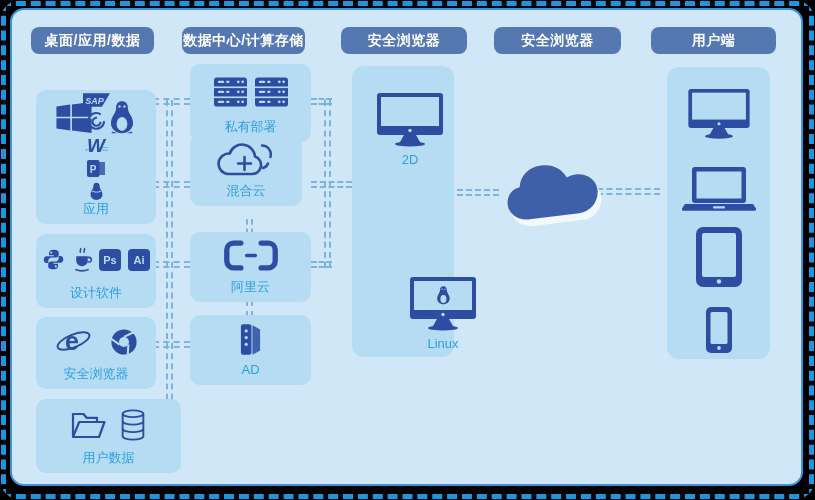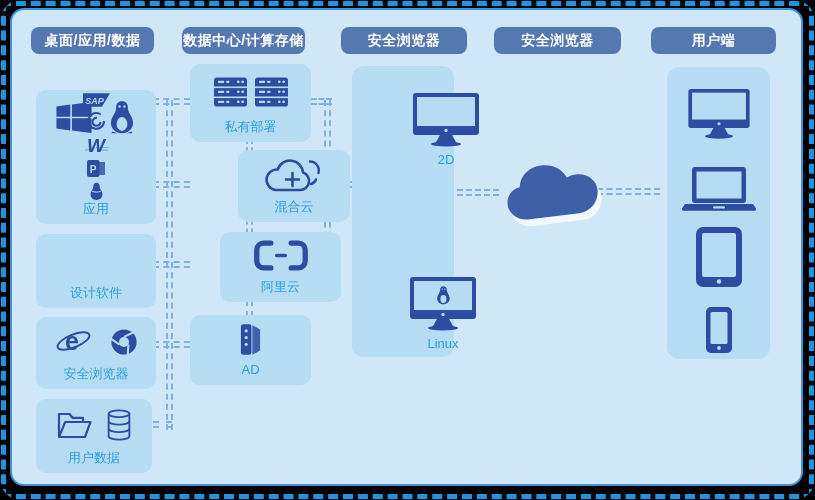--- a/index.html
+++ b/index.html
@@ -124,20 +124,38 @@
         <svg width="15" height="19" viewBox="0 0 24 30">
           <path class="f-i" d="M12 1C8.7 1 7 3.3 7 6.2c0 2.2-.7 4.1-2 6.2-1.4 2.3-2.5 4.8-2.5 7.4C2.5 24.9 6.7 28.5 12 28.5s9.5-3.6 9.5-8.7c0-2.6-1.1-5.1-2.5-7.4-1.3-2.1-2-4-2-6.2C17 3.3 15.3 1 12 1z"></path>
           <path class="s-l" stroke-width="1.6" d="M5 14.5c4 2 10 2 14 0"></path>
         </svg>
       </span>
     </div>
     <div class="lbl">应用</div>
   </div>
 
   <div class="gbox" style="left:36px;top:234px;width:120px;height:74px;">
+    <div class="irow" style="gap:7px;">
+      <span>
+        <svg width="23" height="23" viewBox="0 0 24 24">
+          <path class="f-i" d="M11.9 1.8c-3.3 0-4.6 1.5-4.6 3.2v2.6h4.8v.9H4.9c-1.8 0-3.1 1.4-3.1 3.5s1.1 3.6 2.9 3.6h1.9v-2.4c0-1.9 1.6-3.3 3.5-3.3h4.7c1.5 0 2.7-1.2 2.7-2.8V5c0-1.7-1.3-3.2-5.6-3.2zM9.6 3.7a1.1 1.1 0 1 1 0 2.2 1.1 1.1 0 0 1 0-2.2z"></path>
+          <path class="f-i" transform="rotate(180 12 12)" d="M11.9 1.8c-3.3 0-4.6 1.5-4.6 3.2v2.6h4.8v.9H4.9c-1.8 0-3.1 1.4-3.1 3.5s1.1 3.6 2.9 3.6h1.9v-2.4c0-1.9 1.6-3.3 3.5-3.3h4.7c1.5 0 2.7-1.2 2.7-2.8V5c0-1.7-1.3-3.2-5.6-3.2zM9.6 3.7a1.1 1.1 0 1 1 0 2.2 1.1 1.1 0 0 1 0-2.2z"></path>
+        </svg>
+      </span>
+      <span>
+        <svg width="20" height="25" viewBox="0 0 20 26">
+          <path class="s-i" stroke-width="1.6" d="M8.3 1.2c1.8 1.8-1.8 2.6.3 4.8M12.3 1.2c1.8 1.8-1.8 2.6.3 4.8"></path>
+          <path class="f-i" d="M4 9.5h12v4.5a6 6 0 0 1-12 0z"></path>
+          <path class="s-i" stroke-width="1.6" d="M16 10.8h1.3a2.4 2.4 0 0 1 0 4.8H15.6"></path>
+          <path class="s-i" stroke-width="1.7" d="M3 23.5c4 1.6 10 1.6 14 0"></path>
+        </svg>
+      </span>
+      <span class="badge">Ps</span>
+      <span class="badge">Ai</span>
+    </div>
     <div class="lbl">设计软件</div>
   </div>
 
   <div class="gbox" style="left:36px;top:317px;width:120px;height:72px;">
     <div class="irow" style="gap:18px;">
       <span>
         <svg width="37" height="31" viewBox="0 0 37 31">
           <text class="f-i" x="10" y="24" font-size="25" font-weight="bold">e</text>
           <ellipse class="s-i" stroke-width="2" cx="18.5" cy="15" rx="17" ry="6.3" transform="rotate(-22 18.5 15)"></ellipse>
         </svg>
@@ -150,21 +168,21 @@
             <line x1="14" y1="8.9" x2="25.7" y2="3.2"></line>
             <line x1="14" y1="8.9" x2="25.7" y2="3.2" transform="rotate(120 14 14)"></line>
             <line x1="14" y1="8.9" x2="25.7" y2="3.2" transform="rotate(240 14 14)"></line>
           </g>
         </svg>
       </span>
     </div>
     <div class="lbl">安全浏览器</div>
   </div>
 
-  <div class="gbox" style="left:36px;top:399px;width:116px;height:74px;font-family:Liberation Serif, serif;">
+  <div class="gbox" style="left:36px;top:399px;width:145px;height:74px;font-family:Liberation Serif, serif;">
     <div class="irow" style="gap:14px;">
       <span>
         <svg width="35" height="28" viewBox="0 0 35 28">
           <path class="s-i" stroke-width="2.2" stroke-linejoin="round" d="M2 26V3h10.5l3 3.8H26V11"></path>
           <path class="s-i" stroke-width="2.2" stroke-linejoin="round" d="M2 26 8.2 11H33.5L28 26Z"></path>
         </svg>
       </span>
       <span>
         <svg width="26" height="32" viewBox="0 0 26 34">
           <ellipse class="s-i" stroke-width="2" cx="13" cy="5" rx="11" ry="3.6"></ellipse>
@@ -214,34 +232,34 @@
           <rect class="f-l" x="4" y="23.9" width="6.5" height="2.4" rx="1"></rect>
             <rect class="f-l" x="12.5" y="23.9" width="3.5" height="2.4" rx="1"></rect>
             <circle class="f-l" cx="25" cy="25.1" r="1.4"></circle>
             <circle class="f-l" cx="29.5" cy="25.1" r="1.4"></circle>
         </svg>
       </span>
     </div>
     <div class="lbl">私有部署</div>
   </div>
 
-  <div class="gbox" style="left:190px;top:150px;width:112px;height:72px;margin-left:48px;">
+  <div class="gbox" style="left:190px;top:134px;width:112px;height:72px;">
     <div class="irow">
       <span>
         <svg width="66" height="42" viewBox="0 0 66 42">
           <path class="s-i" stroke-width="2.6" stroke-linejoin="round" d="M15 36h24a9 9 0 0 0 3-17.5 13 13 0 0 0-25.3-3A9 9 0 0 0 15 36z"></path>
           <path class="s-i" stroke-width="2.6" stroke-linecap="round" d="M25 25.5h13M31.5 19v13"></path>
           <path class="s-i" stroke-width="2.4" stroke-linecap="round" d="M49 7.5a9 9 0 0 1 8.5 11.5M55 25.5a7 7 0 0 1-5 4.5"></path>
         </svg>
       </span>
     </div>
     <div class="lbl">混合云</div>
   </div>
 
-  <div class="gbox" style="left:190px;top:232px;width:121px;height:70px;margin-left:30px;">
+  <div class="gbox" style="left:190px;top:232px;width:121px;height:70px;">
     <div class="irow">
       <span>
         <svg width="56" height="31" viewBox="0 0 56 32">
           <path class="s-i" stroke-width="5.5" stroke-linecap="round" stroke-linejoin="round" d="M17.5 3.2H10A7 7 0 0 0 3 10.2v11.6a7 7 0 0 0 7 7h7.5"></path>
           <path class="s-i" stroke-width="5.5" stroke-linecap="round" stroke-linejoin="round" d="M38.5 3.2H46a7 7 0 0 1 7 7v11.6a7 7 0 0 1-7 7h-7.5"></path>
           <path class="s-i" stroke-width="3.5" stroke-linecap="round" d="M23.5 16h9"></path>
         </svg>
       </span>
     </div>
     <div class="lbl">阿里云</div>
@@ -259,21 +277,21 @@
               <circle class="f-l" cx="7.5" cy="23" r="1.7"></circle>
           </svg>
         </span>
         <span class="lbl">AD</span>
       </div>
     </div>
   </div>
 
   <div class="tallbox" style="left:352px;top:66px;width:102px;height:291px;"></div>
 
-  <div class="mgroup" style="left:352px;top:92px;width:116px;margin-left:36px;">
+  <div class="mgroup" style="left:352px;top:92px;width:116px;">
     <span>
       <svg width="68" height="56" viewBox="0 0 68 56">
         <rect class="f-i" x="1" y="1" width="66" height="42" rx="3"></rect>
         <rect class="f-l" x="5" y="5" width="58" height="29"></rect>
         <circle class="f-l" cx="34" cy="38.5" r="1.7"></circle>
         <path class="f-i" d="M28 43l-4.5 8h21L40 43z"></path>
         <ellipse class="f-i" cx="34" cy="52" rx="15" ry="2.6"></ellipse>
       </svg>
     </span>
     <span class="lbl">2D</span>

